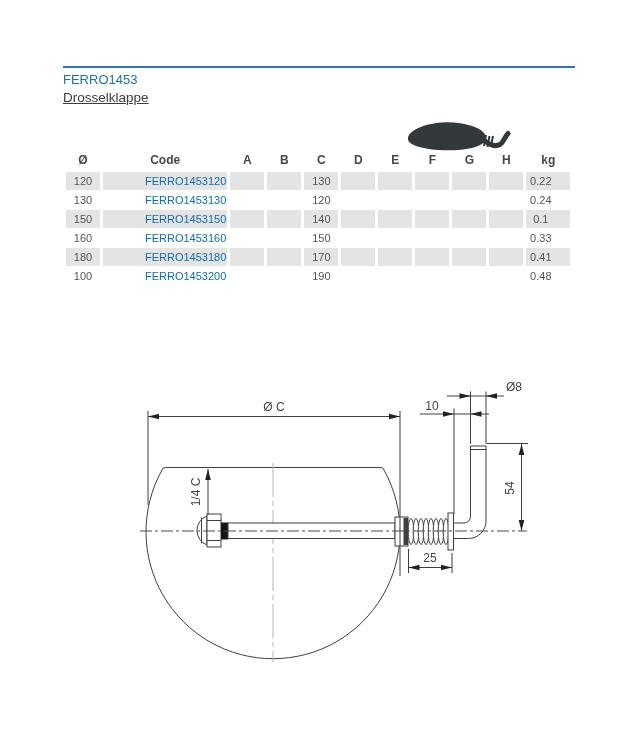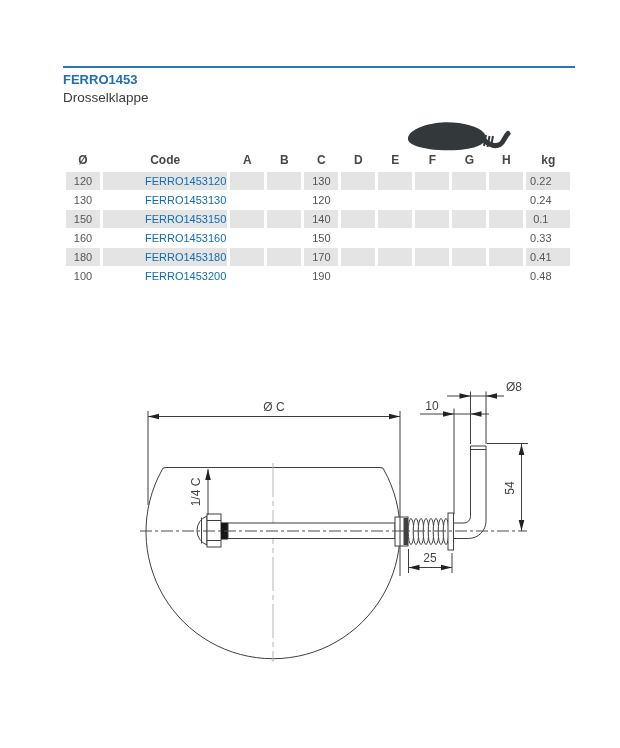--- a/index.html
+++ b/index.html
@@ -1,21 +1,21 @@
 <!DOCTYPE html>
 <html><head>
 <meta charset="utf-8">
 <style>
   html,body{margin:0;padding:0;background:#fff;}
   .page{position:relative;width:620px;height:748px;background:#ffffff;overflow:hidden;
         font-family:"Liberation Sans", sans-serif;}
   
   .top-rule{position:absolute;left:63px;top:66px;width:512px;height:2px;background:#2e74b8;}
-  .prod-code{position:absolute;left:63px;top:72px;font-size:13px;font-weight:bold;color:#1f6db6;}
-  .prod-name{position:absolute;left:63px;top:90px;font-size:13.5px;color:#3c3c3c;}
+  .prod-code{position:absolute;left:63px;top:72px;font-size:13px;font-weight:normal;color:#1f6db6;}
+  .prod-name{position:absolute;left:63px;top:90px;font-size:13.5px;color:#3c3c3c;text-decoration:underline;}
   
   .photo{position:absolute;left:400px;top:112px;}
   
   table.spec{position:absolute;left:63px;top:150px;border-collapse:separate;border-spacing:3px 1px;
              table-layout:fixed;font-size:11px;color:#555;}
   table.spec th{font-size:12px;font-weight:bold;color:#474747;padding:2px 0 4px 0;text-align:center;}
   table.spec td{height:16px;line-height:16px;text-align:center;overflow:hidden;white-space:nowrap;}
   tr.shaded td{background:#e4e4e4;}
   td.kg,th.kg{text-align:right;padding-right:16px;}
   td.code{color:#0f6cb4;cursor:pointer;padding-left:42px;}

